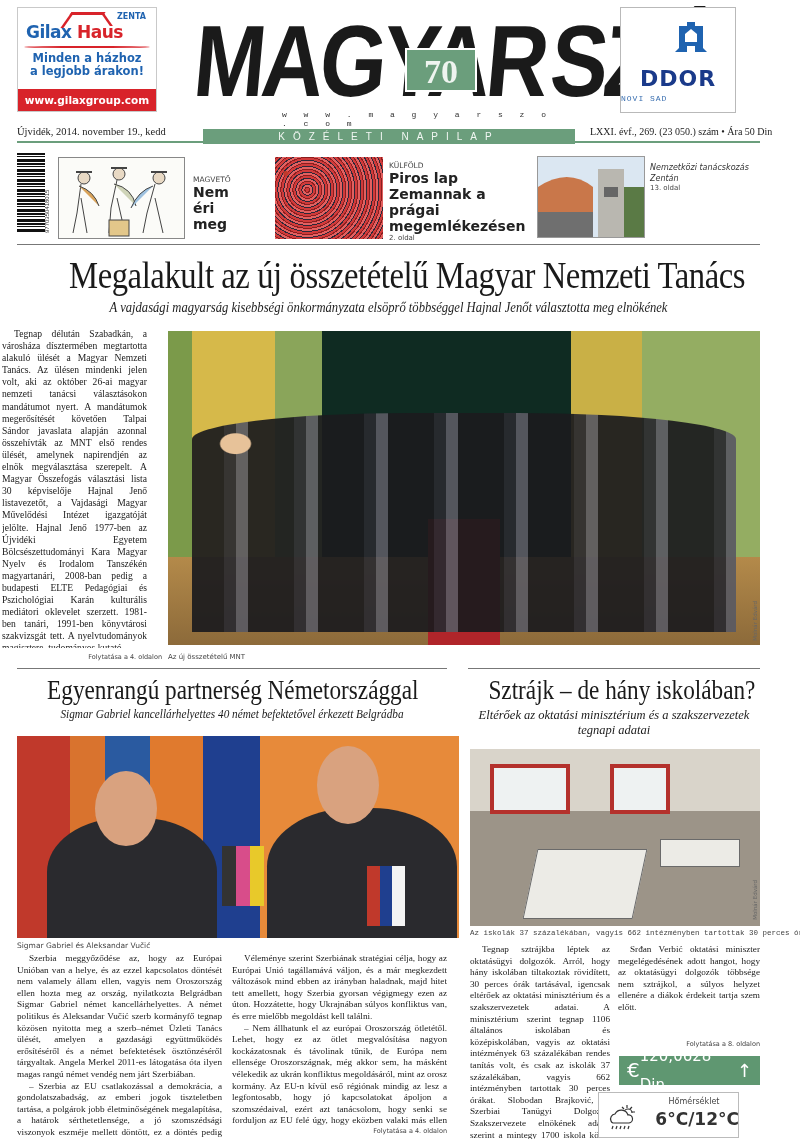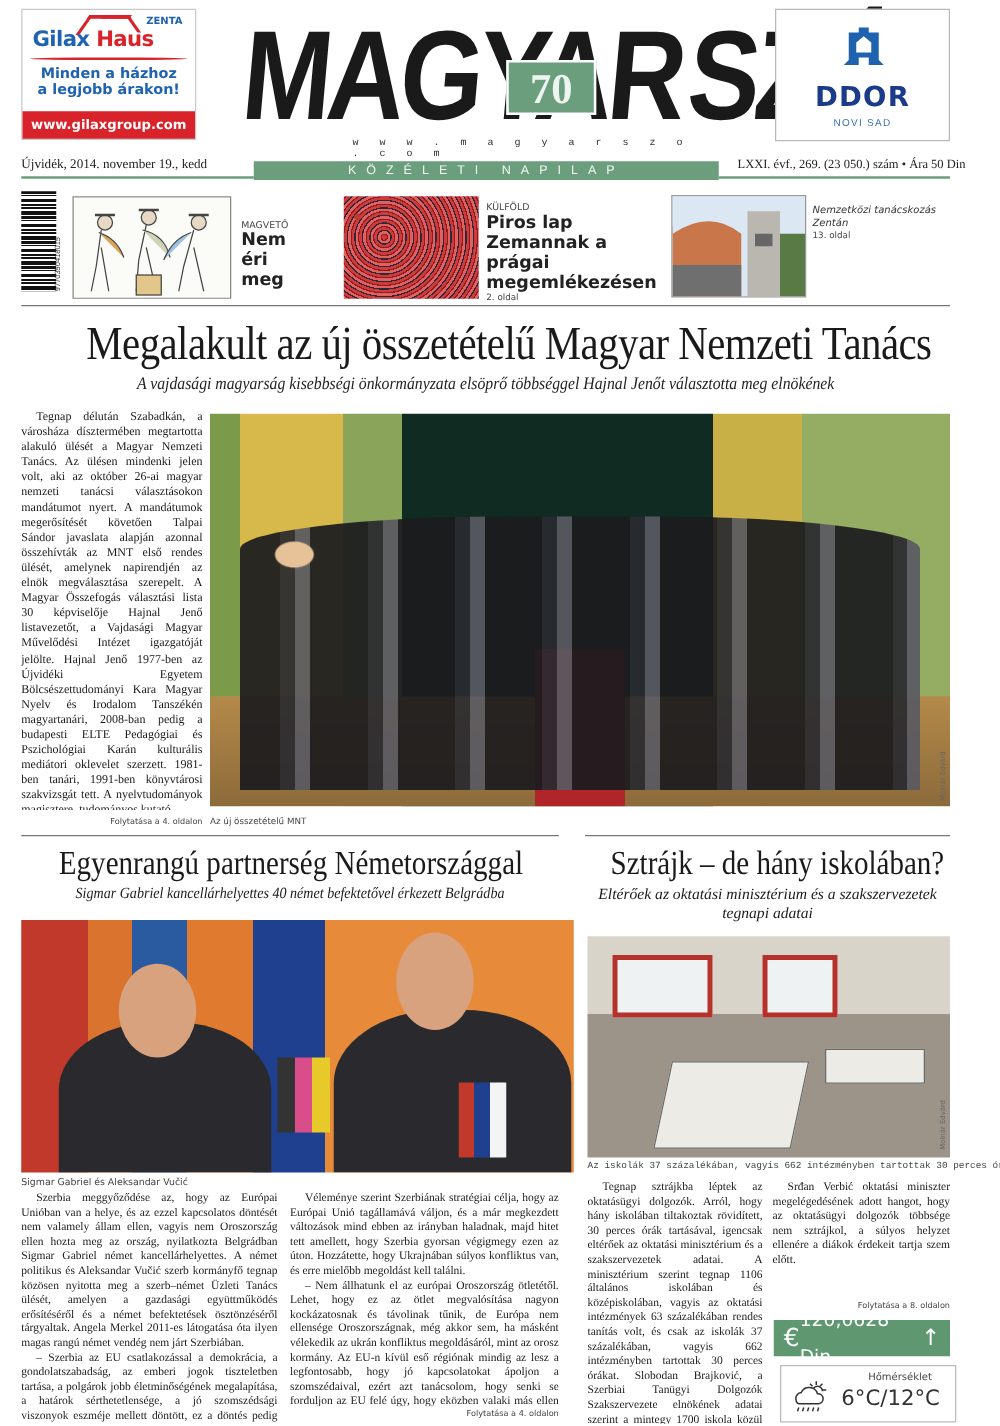--- a/index.html
+++ b/index.html
@@ -16,24 +16,24 @@
   .gilax-roof2 { position: absolute; left: 66px; top: 4px; width: 24px; height: 14px; border-top: 3px solid #d8232a; border-right: 3px solid #d8232a; transform: skewX(35deg); }
   .gilax-line { position: absolute; left: 6px; right: 6px; top: 38px; height: 2px; background: #d8232a; border-radius: 50%; }
   .gilax-slogan { position: absolute; left: 0; right: 0; top: 44px; text-align: center; font-family: "DejaVu Sans", sans-serif; font-weight: bold; font-size: 11.5px; line-height: 13px; color: #1f63b0; }
   .gilax-url { position: absolute; left: 0; right: 0; bottom: 0; height: 22px; background: #d8232a; color: #fff; font-family: "DejaVu Sans", sans-serif; font-weight: bold; font-size: 10.5px; text-align: center; line-height: 22px; }
 
   .logo-wrap { left: 200px; top: 0; width: 370px; height: 120px; }
   .logo-text { position: absolute; left: 0; top: 2px; font-family: "Liberation Sans", sans-serif; font-weight: bold; font-size: 86px; line-height: 100px; color: #1a1a1a; letter-spacing: -4px; transform: scaleY(1.18) skewX(-6deg); transform-origin: left top; white-space: nowrap; }
   .logo-70 { position: absolute; left: 205px; top: 48px; width: 72px; height: 44px; background: #6b9e7c; color: #eef4ef; font-family: "Liberation Serif", serif; font-weight: bold; font-size: 34px; line-height: 44px; text-align: center; border: 2px solid #fff; }
   .logo-url { position: absolute; left: 82px; top: 110px; font-family: Liberation Mono, monospace; font-size: 8px; letter-spacing: 6px; color: #333; }
 
-  .ad-ddor { left: 620px; top: 7px; width: 140px; height: 106px; border: 1px solid #b9b9b9; background: #fff; }
+  .ad-ddor { left: 620px; top: 7px; width: 116px; height: 106px; border: 1px solid #b9b9b9; background: #fff; }
   .ddor-icon { position: absolute; left: 52px; top: 12px; width: 36px; height: 34px; }
   .ddor-name { position: absolute; left: 0; right: 0; top: 58px; text-align: center; font-family: "DejaVu Sans", sans-serif; font-weight: bold; font-size: 22px; color: #1a3a8a; letter-spacing: 1px; }
-  .ddor-city { position: absolute; left: 0; right: 0; top: 86px; text-align: center; font-family: Liberation Sans, sans-serif; font-size: 8px; color: #3a6fb0; letter-spacing: 1px; }
+  .ddor-city { position: absolute; left: 0; right: 0; top: 86px; font-family: Liberation Mono, monospace; font-size: 8px; color: #3a6fb0; letter-spacing: 1px; }
 
   .date-line { left: 17px; top: 126px; font-size: 10.5px; color: #222; }
   .issue-line { left: 590px; top: 126px; font-size: 10px; color: #222; white-space: nowrap; }
   .rule-left { left: 17px; top: 141px; width: 186px; height: 2px; background: #6b9e7c; }
   .rule-right { left: 575px; top: 141px; width: 185px; height: 2px; background: #6b9e7c; }
   .kozeleti-bar { left: 203px; top: 129px; width: 372px; height: 15px; background: #6b9e7c; color: #f2f7f3; font-family: "Liberation Sans", sans-serif; font-size: 10px; letter-spacing: 8px; text-align: center; line-height: 15px; }
 
   
   .barcode { left: 17px; top: 153px; width: 28px; height: 80px; background: repeating-linear-gradient(180deg, #111 0 2px, #fff 2px 3px, #111 3px 4px, #fff 4px 6px, #111 6px 9px, #fff 9px 10px); }
   .barcode-num { left: 44px; top: 153px; width: 8px; height: 80px; font-family: "Liberation Sans", sans-serif; font-size: 6px; writing-mode: vertical-rl; transform: rotate(180deg); color: #333; }
@@ -51,21 +51,21 @@
   .t3 { left: 650px; top: 162px; width: 115px; }
   .t3 .teaser-sub { font-family: "DejaVu Sans", sans-serif; font-style: italic; font-size: 8px; line-height: 11px; color: #333; }
   .teaser-rule { left: 17px; top: 244px; width: 743px; height: 1px; background: #777; }
 
   
   .lead-headline { left: 17px; top: 252px; width: 743px; text-align: center; font-family: "Liberation Serif", serif; font-size: 38px; line-height: 46px; color: #1a1a1a; letter-spacing: -0.5px; transform: scaleX(0.86); transform-origin: center; white-space: nowrap; }
   .lead-deck { left: 17px; top: 300px; width: 743px; text-align: center; font-style: italic; font-size: 14px; color: #222; transform: scaleX(0.9); transform-origin: center; white-space: nowrap; }
 
   .body-col { font-family: "Liberation Serif", serif; font-size: 9.6px; line-height: 12.1px; color: #1a1a1a; text-align: justify; hyphens: auto; }
   .body-col p { text-indent: 12px; }
-  .lead-body { left: 17px; top: 328px; width: 145px; height: 320px; overflow: hidden; }
+  .lead-body { left: 2px; top: 328px; width: 145px; height: 320px; overflow: hidden; }
   .continues { font-family: "DejaVu Sans", sans-serif; font-size: 6.5px; color: #444; text-align: right; }
   .lead-cont { left: 17px; top: 653px; width: 145px; }
 
   .lead-photo { left: 168px; top: 331px; width: 592px; height: 314px; overflow: hidden; background:
       linear-gradient(90deg, #7b9a4a 0 4%, #d6b94a 4% 18%, #8aa55a 18% 26%, #0f2b22 26% 68%, #c9b046 68% 80%, #94ad62 80%);
   }
   .photo-floor { position: absolute; left: 0; right: 0; bottom: 0; height: 28%; background: linear-gradient(180deg, #b48a4a, #8c6a3a); }
   .photo-carpet { position: absolute; left: 44%; width: 12%; bottom: 0; height: 40%; background: #b0252a; }
   .photo-people { position: absolute; left: 4%; right: 4%; bottom: 4%; height: 70%; background:
       radial-gradient(ellipse 3% 5% at 8% 14%, #e9c3a0 90%, transparent),
@@ -96,24 +96,24 @@
   .s3-photo { left: 470px; top: 749px; width: 290px; height: 177px; overflow: hidden; background: linear-gradient(180deg, #d9d4ca 0 35%, #9c9488 35%); }
   .s3-photo .window { position: absolute; top: 15px; height: 50px; background: #eef2f2; border: 4px solid #b4312c; }
   .s3-photo .desk { position: absolute; background: #ecebe6; border: 1px solid #6a6a6a; }
   .s3-photo .credit { position: absolute; right: 2px; bottom: 6px; font-family: "DejaVu Sans", sans-serif; font-size: 5.5px; color: #666; writing-mode: vertical-rl; transform: rotate(180deg); }
   .s3-caption { left: 470px; top: 929px; font-family: Liberation Mono, monospace; font-size: 7.5px; color: #444; white-space: nowrap; }
   .s3-col1 { left: 470px; top: 944px; width: 140px; height: 195px; overflow: hidden; font-size: 9.2px; line-height: 11.6px; }
   .s3-col2 { left: 618px; top: 944px; width: 142px; height: 100px; overflow: hidden; font-size: 9.2px; line-height: 11.6px; }
   .s3-cont { left: 618px; top: 1040px; width: 142px; }
 
   .fx-box { left: 619px; top: 1056px; width: 141px; height: 29px; background: #5f9771; color: #fff; font-family: "DejaVu Sans", sans-serif; font-size: 15px; line-height: 29px; display: flex; align-items: center; justify-content: space-between; padding: 0 8px; }
-  .weather-box { left: 624px; top: 1092px; width: 141px; height: 46px; border: 1px solid #bbb; background: #fff; padding-left: 44px; }
+  .weather-box { left: 598px; top: 1092px; width: 141px; height: 46px; border: 1px solid #bbb; background: #fff; padding-left: 44px; }
   .weather-icon { position: absolute; left: 6px; top: 8px; width: 36px; height: 30px; }
   .weather-label { position: absolute; left: 54px; top: 4px; width: 82px; text-align: center; font-family: "DejaVu Sans", sans-serif; font-size: 8px; color: #444; }
-  .weather-temp { position: absolute; left: 48px; top: 16px; width: 92px; text-align: left; font-family: "DejaVu Sans", sans-serif; font-size: 17px; color: #333; font-weight: 400; }
+  .weather-temp { position: absolute; left: 48px; top: 16px; width: 92px; text-align: right; font-family: "DejaVu Sans", sans-serif; font-size: 17px; color: #333; font-weight: 700; }
 </style>
 </head>
 <body>
 
 <div class="abs ad-gilax">
   <div class="gilax-roof"></div>
   <div class="gilax-roof2"></div>
   <div class="gilax-zenta">ZENTA</div>
   <div class="gilax-brand"><span>Gilax</span> <span class="haus">Haus</span></div>
   <div class="gilax-line"></div>

